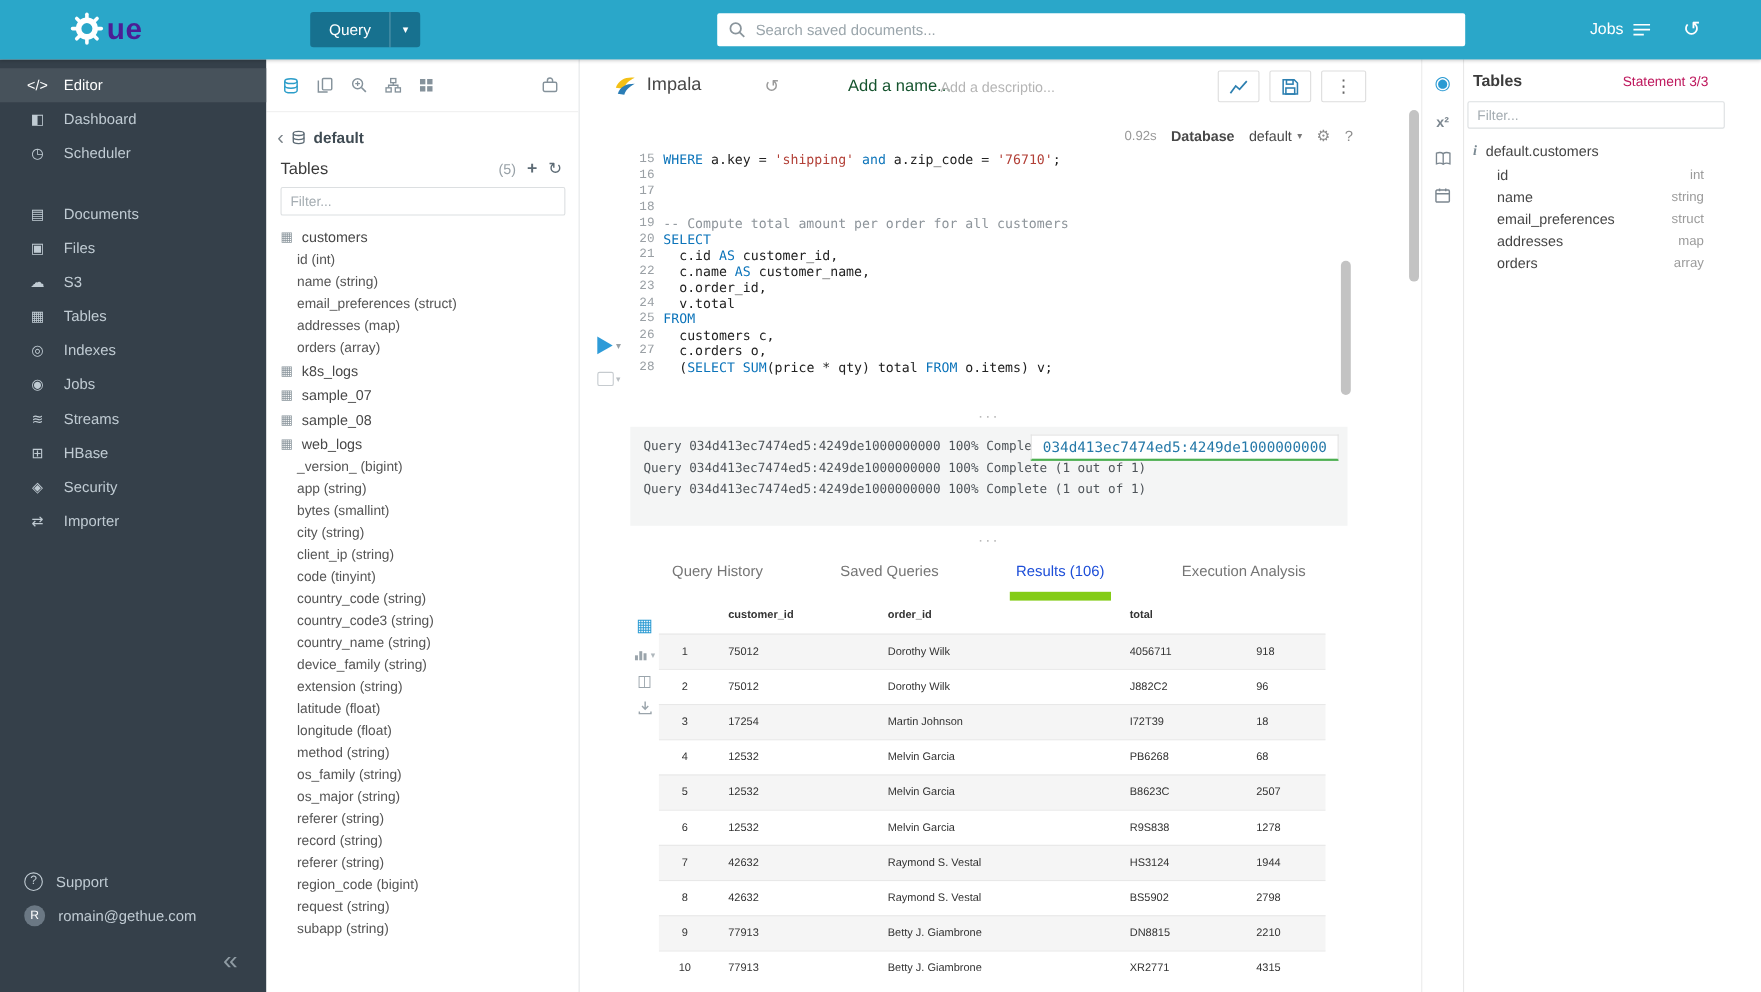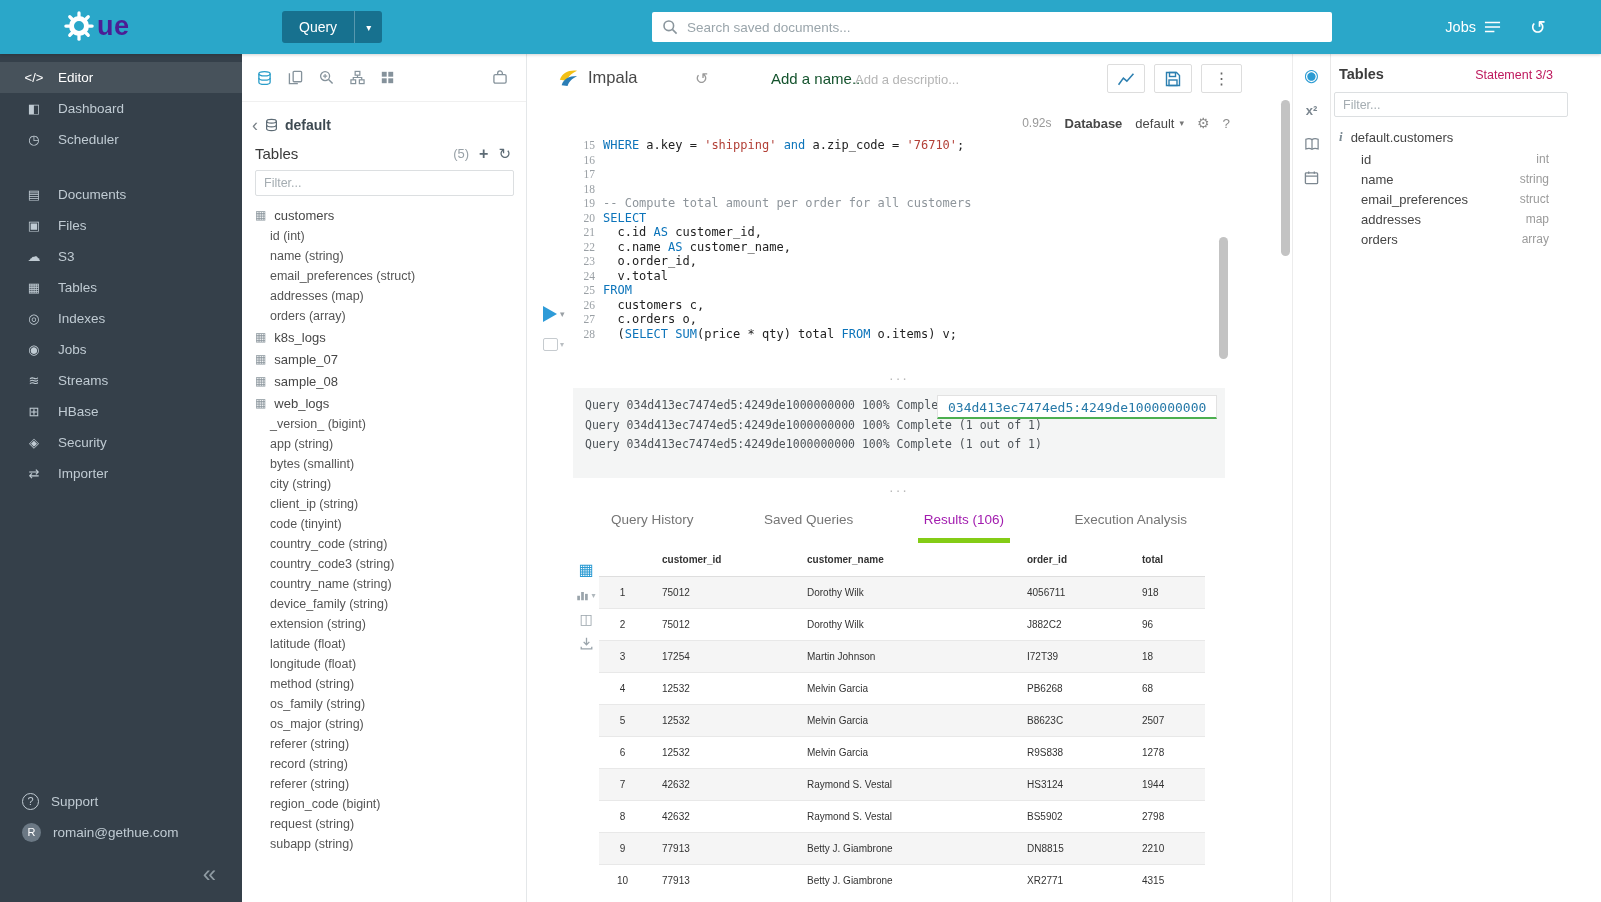--- a/index.html
+++ b/index.html
@@ -68,21 +68,21 @@
 .meta-row{position:absolute;top:58px;right:62px;display:flex;align-items:center;gap:13px;font-size:13px;color:#555;height:22px;}
 .meta-duration{color:#999;font-size:12px;}
 .meta-db-label{color:#484848;font-weight:bold;}
 .meta-db{display:flex;align-items:center;gap:5px;cursor:pointer;color:#484848;}
 .meta-db .caret{font-size:9px;color:#777;}
 .meta-gear{color:#8c8c8c;font-size:14px;cursor:pointer;}
 .meta-help{color:#8c8c8c;font-size:13.5px;cursor:pointer;}
 
 
 .code-wrap{position:absolute;left:0;top:84px;right:0;height:214px;}
-.gutter{position:absolute;left:46px;top:0;width:22px;text-align:right;font-family:Liberation Serif, serif;font-size:11.5px;color:#9aa0a5;line-height:14.5px;}
+.gutter{position:absolute;left:46px;top:0;width:22px;text-align:right;font-family:Liberation Mono, monospace;font-size:11.5px;color:#9aa0a5;line-height:14.5px;}
 .code-lines{position:absolute;left:76px;top:0;right:80px;font-family:"DejaVu Sans Mono",monospace;font-size:12px;line-height:14.5px;color:#222;white-space:pre;cursor:text;}
 .tok-k{color:#0c74ba;}
 .tok-s{color:#b23f36;}
 .tok-c{color:#8e959b;}
 .exec-btn{position:absolute;left:16px;top:252px;display:flex;align-items:center;gap:3px;cursor:pointer;}
 .play-tri{width:0;height:0;border-left:14px solid #2e9bd8;border-top:8.5px solid transparent;border-bottom:8.5px solid transparent;}
 .exec-caret{color:#9aa0a5;font-size:9px;}
 .snippet-btn{position:absolute;left:16px;top:284px;display:flex;align-items:center;gap:2px;cursor:pointer;}
 .snippet-sq{width:15px;height:13px;border:1.5px solid #c6cbcf;border-radius:2px;}
 .snippet-caret{font-size:8px;color:#b9bec2;}
@@ -96,21 +96,21 @@
 .grip{position:absolute;left:46px;width:652px;text-align:center;color:#b9b9b9;font-size:14px;letter-spacing:2px;height:12px;line-height:8px;cursor:row-resize;}
 .grip-top{top:320px;}
 .grip-bottom{top:432px;}
 .log-box{position:absolute;left:46px;top:334px;width:652px;height:90px;background:#f4f5f5;padding:8px 12px;font-family:"DejaVu Sans Mono",monospace;font-size:11.5px;color:#4e5459;overflow:hidden;}
 .log-ln{line-height:19.5px;white-space:nowrap;}
 .log-overlay{position:absolute;left:410px;top:341px;background:#fff;border:1px solid #e2e2e2;border-bottom:2px solid #4caf50;padding:4px 10px 2px;font-family:"DejaVu Sans Mono",monospace;font-size:13px;color:#2679a8;z-index:6;cursor:pointer;}
 
 
 .tabs{position:absolute;left:46px;top:448px;width:652px;display:flex;justify-content:space-between;padding:0 32px;}
 .tab{font-size:13.5px;color:#757575;padding:10px 6px 11px;cursor:pointer;}
-.tab.active{color:#a21caf;border-bottom:5px solid #84cc16;}
+.tab.active{color:#1d4ed8;border-bottom:8px solid #84cc16;}
 
 
 .res-icons{position:absolute;left:46px;top:508px;width:26px;display:flex;flex-direction:column;gap:11px;align-items:center;color:#9aa4ab;}
 .res-icons .ic{cursor:pointer;display:flex;align-items:center;gap:2px;}
 .res-grid-ic{color:#2b9bd3;font-size:16px;line-height:1;}
 .res-cols-ic{font-size:14px;line-height:1;}
 .res-caret{font-size:8px;color:#b0b8bd;}
 .results{position:absolute;left:72px;top:491px;width:606px;font-size:10px;color:#333;}
 .res-head,.rrow{display:grid;grid-template-columns:61px 145px 220px 115px 65px;}
 .res-head{border-bottom:1px solid #dedede;}
@@ -476,21 +476,20 @@
         <path d="M8 1v8M4.5 6 8 9.5 11.5 6"></path>
           <path d="M1.5 12v2.5h13V12"></path>
       </svg>
     </span>
   </div>
 
   <div class="results">
     <div class="res-head" id="res-head">
         <div class="rcell rnum"></div>
         <div class="rcell">customer_id</div>
-        <div class="rcell">customer_name</div>
         <div class="rcell">order_id</div>
         <div class="rcell">total</div>
       </div>
     <div id="res-body">
         <div class="rrow odd">
           <div class="rcell rnum">1</div>
           <div class="rcell">75012</div>
           <div class="rcell">Dorothy Wilk</div>
           <div class="rcell">4056711</div>
           <div class="rcell">918</div>

